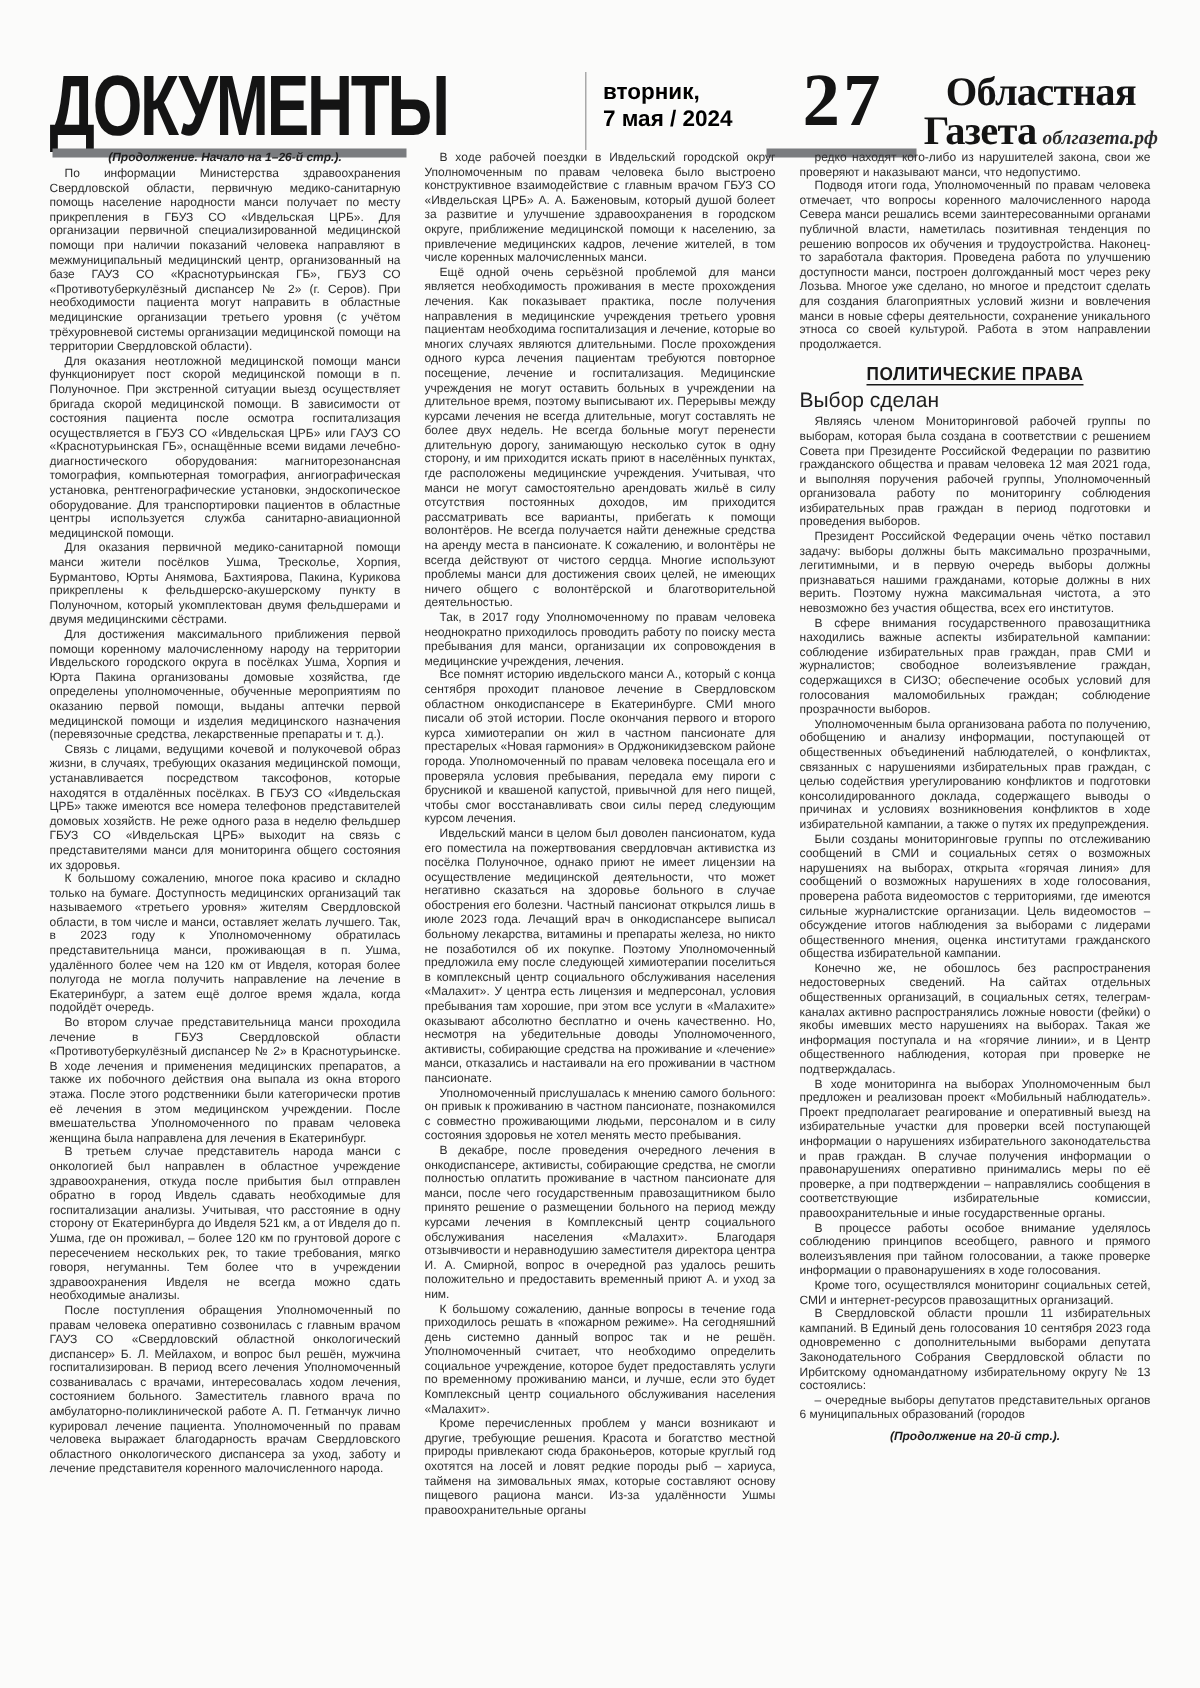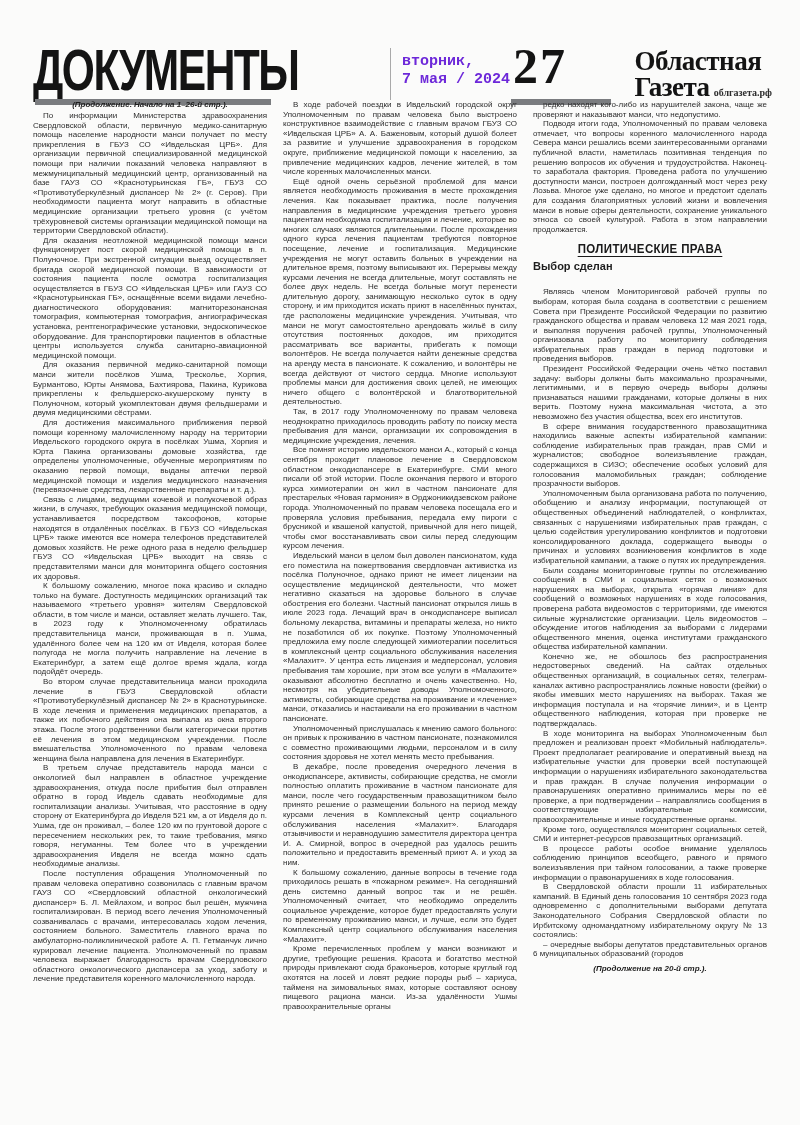--- a/index.html
+++ b/index.html
@@ -19,36 +19,36 @@
     letter-spacing: -2px;
     transform: scaleX(0.76) scaleY(1.02); transform-origin: left top;
     white-space: nowrap;
   }
   .bar { position: absolute; height: 6px; background: #7a7c7f; top: 99px; }
   .bar-title { left: 35px; width: 236px; }
   .bar-page  { left: 511px; width: 100px; }
   .hdr-divider { position: absolute; left: 390px; top: 48px; width: 1px; height: 52px; background: #a9a9a9; }
   .date-block {
     position: absolute; left: 402px; top: 53px;
-    font-family: Liberation Mono, monospace; font-weight: 700;
-    font-size: 15px; line-height: 18px; color: #6d28d9;
+    font-family: Liberation Sans, sans-serif; font-weight: 700;
+    font-size: 15px; line-height: 18px; color: #000000;
   }
   .page-num {
     position: absolute; left: 513px; top: 38px; width: 98px;
     font-family: "Liberation Serif", serif; font-weight: 700;
-    font-size: 50px; line-height: 56px; color: #141414; 
+    font-size: 50px; line-height: 56px; color: #141414; text-align: center;
     letter-spacing: 2px;
   }
   .masthead {
-    position: absolute; right: 28px; top: 48px; text-align: left;
+    position: absolute; right: 28px; top: 48px; text-align: center;
     font-family: "Liberation Serif", serif; font-weight: 700;
     font-size: 27px; line-height: 26px; color: #141414; letter-spacing: -0.5px;
   }
   .masthead .site {
-    font-size: 10px; font-weight: 700;
+    font-size: 13px; font-style: italic; font-weight: 700;
     letter-spacing: 0; margin-left: 4px; color: #2d2d2d;
   }
 
   
   .columns {
     position: absolute; top: 100px; left: 33px; width: 734px; height: 1005px;
     display: flex; gap: 16px; overflow: hidden;
   }
   .col { width: 235px; overflow: hidden; }
   .para {
@@ -62,22 +62,22 @@
   }
   .note-bottom { margin-top: 5px; }
   .lede { font-style: italic; }
   .section-heading {
     margin: 8px 0 5px 0; font-size: 12.5px; line-height: 14px;
     font-weight: 700; letter-spacing: 0.4px; text-align: center; color: #1a1a1a;
     text-decoration: underline; text-underline-offset: 3px; text-decoration-thickness: 1.2px;
     transform: scaleX(0.92); transform-origin: center;
   }
   .subheading {
-    margin: 2px 0 16px 0; font-size: 11px; line-height: 10px;
-    font-weight: 700; color: #1e1e1e; text-align: left;
+    margin: 2px 0 5px 0; font-size: 14px; line-height: 10px;
+    font-weight: 400; color: #1e1e1e; text-align: left;
   }
 </style>
 </head>
 <body>
 
 <div class="page">
 
   <header class="hdr">
     <div class="doc-title">ДОКУМЕНТЫ</div>
     <div class="bar bar-title"></div>
@@ -120,35 +120,35 @@
           <p class="para">Ивдельский манси в целом был доволен пансионатом, куда его поместила на пожертвования свердловчан активистка из посёлка Полуночное, однако приют не имеет лицензии на осуществление медицинской деятельности, что может негативно сказаться на здоровье больного в случае обострения его болезни. Частный пансионат открылся лишь в июле 2023 года. Лечащий врач в онкодиспансере выписал больному лекарства, витамины и препараты железа, но никто не позаботился об их покупке. Поэтому Уполномоченный предложила ему после следующей химиотерапии поселиться в комплексный центр социального обслуживания населения «Малахит». У центра есть лицензия и медперсонал, условия пребывания там хорошие, при этом все услуги в «Малахите» оказывают абсолютно бесплатно и очень качественно. Но, несмотря на убедительные доводы Уполномоченного, активисты, собирающие средства на проживание и «лечение» манси, отказались и настаивали на его проживании в частном пансионате.</p>
           <p class="para">Уполномоченный прислушалась к мнению самого больного: он привык к проживанию в частном пансионате, познакомился с совместно проживающими людьми, персоналом и в силу состояния здоровья не хотел менять место пребывания.</p>
           <p class="para">В декабре, после проведения очередного лечения в онкодиспансере, активисты, собирающие средства, не смогли полностью оплатить проживание в частном пансионате для манси, после чего государственным правозащитником было принято решение о размещении больного на период между курсами лечения в Комплексный центр социального обслуживания населения «Малахит». Благодаря отзывчивости и неравнодушию заместителя директора центра И. А. Смирной, вопрос в очередной раз удалось решить положительно и предоставить временный приют А. и уход за ним.</p>
           <p class="para">К большому сожалению, данные вопросы в течение года приходилось решать в «пожарном режиме». На сегодняшний день системно данный вопрос так и не решён. Уполномоченный считает, что необходимо определить социальное учреждение, которое будет предоставлять услуги по временному проживанию манси, и лучше, если это будет Комплексный центр социального обслуживания населения «Малахит».</p>
           <p class="para">Кроме перечисленных проблем у манси возникают и другие, требующие решения. Красота и богатство местной природы привлекают сюда браконьеров, которые круглый год охотятся на лосей и ловят редкие породы рыб – хариуса, тайменя на зимовальных ямах, которые составляют основу пищевого рациона манси. Из-за удалённости Ушмы правоохранительные органы</p>
         </div>
     </section>
 
     <section class="col">
       <div>
-          <p class="para">редко находят кого-либо из нарушителей закона, чаще же проверяют и наказывают манси, что недопустимо.</p>
+          <p class="para">редко находят кого-либо из нарушителей закона, свои же проверяют и наказывают манси, что недопустимо.</p>
           <p class="para">Подводя итоги года, Уполномоченный по правам человека отмечает, что вопросы коренного малочисленного народа Севера манси решались всеми заинтересованными органами публичной власти, наметилась позитивная тенденция по решению вопросов их обучения и трудоустройства. Наконец-то заработала фактория. Проведена работа по улучшению доступности манси, построен долгожданный мост через реку Лозьва. Многое уже сделано, но многое и предстоит сделать для создания благоприятных условий жизни и вовлечения манси в новые сферы деятельности, сохранение уникального этноса со своей культурой. Работа в этом направлении продолжается.</p>
         </div>
       <h2 class="section-heading">ПОЛИТИЧЕСКИЕ ПРАВА</h2>
       <h3 class="subheading">Выбор сделан</h3>
       <div>
           <p class="para">Являясь членом Мониторинговой рабочей группы по выборам, которая была создана в соответствии с решением Совета при Президенте Российской Федерации по развитию гражданского общества и правам человека 12 мая 2021 года, и выполняя поручения рабочей группы, Уполномоченный организовала работу по мониторингу соблюдения избирательных прав граждан в период подготовки и проведения выборов.</p>
           <p class="para">Президент Российской Федерации очень чётко поставил задачу: выборы должны быть максимально прозрачными, легитимными, и в первую очередь выборы должны признаваться нашими гражданами, которые должны в них верить. Поэтому нужна максимальная чистота, а это невозможно без участия общества, всех его институтов.</p>
           <p class="para">В сфере внимания государственного правозащитника находились важные аспекты избирательной кампании: соблюдение избирательных прав граждан, прав СМИ и журналистов; свободное волеизъявление граждан, содержащихся в СИЗО; обеспечение особых условий для голосования маломобильных граждан; соблюдение прозрачности выборов.</p>
           <p class="para">Уполномоченным была организована работа по получению, обобщению и анализу информации, поступающей от общественных объединений наблюдателей, о конфликтах, связанных с нарушениями избирательных прав граждан, с целью содействия урегулированию конфликтов и подготовки консолидированного доклада, содержащего выводы о причинах и условиях возникновения конфликтов в ходе избирательной кампании, а также о путях их предупреждения.</p>
           <p class="para">Были созданы мониторинговые группы по отслеживанию сообщений в СМИ и социальных сетях о возможных нарушениях на выборах, открыта «горячая линия» для сообщений о возможных нарушениях в ходе голосования, проверена работа видеомостов с территориями, где имеются сильные журналистские организации. Цель видеомостов – обсуждение итогов наблюдения за выборами с лидерами общественного мнения, оценка институтами гражданского общества избирательной кампании.</p>
           <p class="para">Конечно же, не обошлось без распространения недостоверных сведений. На сайтах отдельных общественных организаций, в социальных сетях, телеграм-каналах активно распространялись ложные новости (фейки) о якобы имевших место нарушениях на выборах. Такая же информация поступала и на «горячие линии», и в Центр общественного наблюдения, которая при проверке не подтверждалась.</p>
           <p class="para">В ходе мониторинга на выборах Уполномоченным был предложен и реализован проект «Мобильный наблюдатель». Проект предполагает реагирование и оперативный выезд на избирательные участки для проверки всей поступающей информации о нарушениях избирательного законодательства и прав граждан. В случае получения информации о правонарушениях оперативно принимались меры по её проверке, а при подтверждении – направлялись сообщения в соответствующие избирательные комиссии, правоохранительные и иные государственные органы.</p>
+          <p class="para">В процессе работы особое внимание уделялось соблюдению принципов всеобщего, равного и прямого волеизъявления при тайном голосовании, а также проверке информации о правонарушениях в ходе голосования.</p>
           <p class="para">Кроме того, осуществлялся мониторинг социальных сетей, СМИ и интернет-ресурсов правозащитных организаций.</p>
-          <p class="para">В процессе работы особое внимание уделялось соблюдению принципов всеобщего, равного и прямого волеизъявления при тайном голосовании, а также проверке информации о правонарушениях в ходе голосования.</p>
           <p class="para">В Свердловской области прошли 11 избирательных кампаний. В Единый день голосования 10 сентября 2023 года одновременно с дополнительными выборами депутата Законодательного Собрания Свердловской области по Ирбитскому одномандатному избирательному округу № 13 состоялись:</p>
           <p class="para">– очередные выборы депутатов представительных органов 6 муниципальных образований (городов</p>
         </div>
       <p class="note note-bottom">(Продолжение на 20-й стр.).</p>
     </section>
 
   </main>
 </div>
 
 </body></html>

